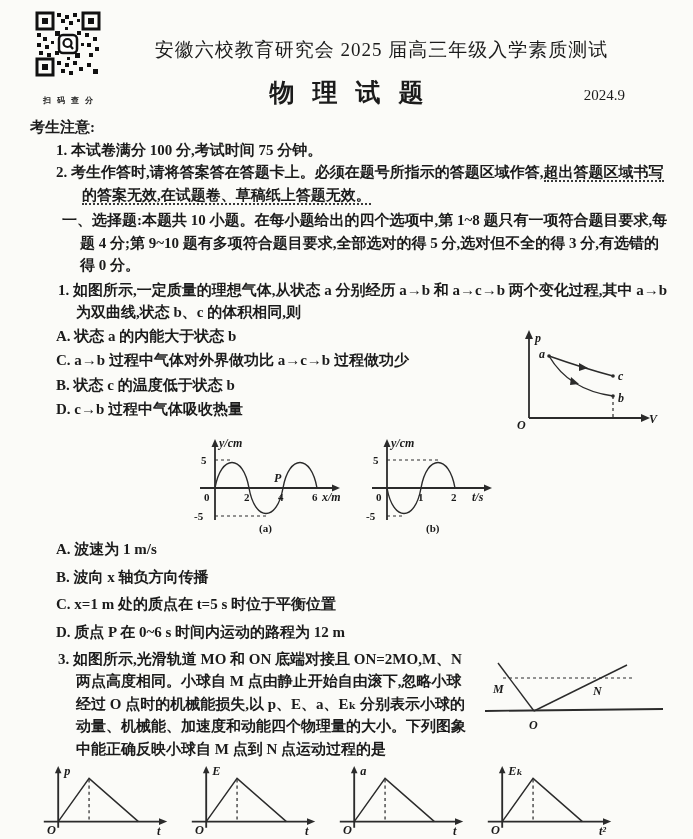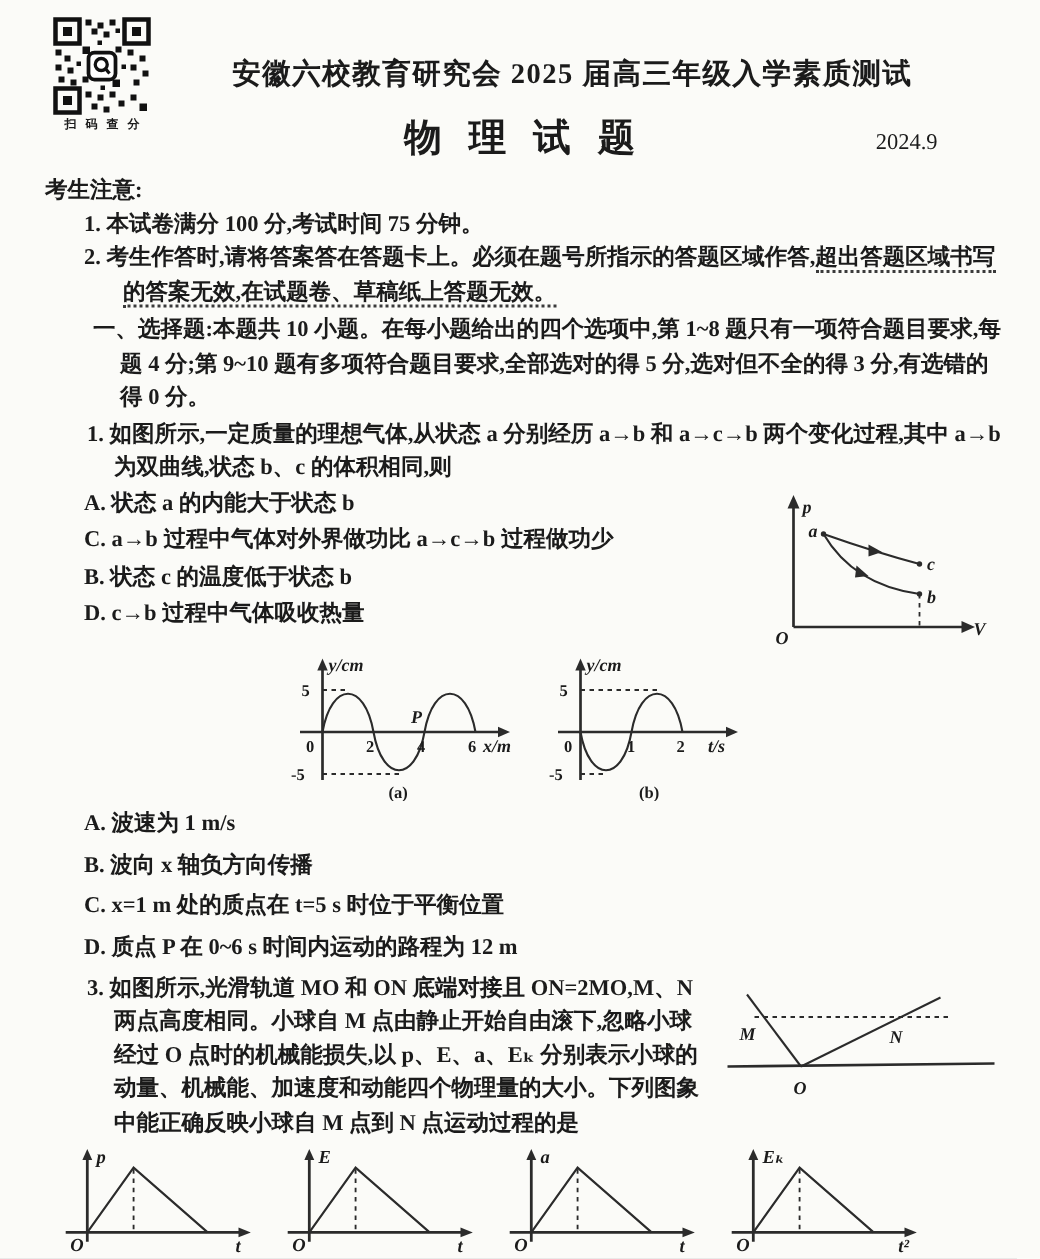--- a/index.html
+++ b/index.html
@@ -7,23 +7,23 @@
   .page {
     position:relative; width:693px; height:839px; margin:0 auto;
     background:#fbfbf8; color:#1b1b1b; overflow:hidden;
     font-family:"Liberation Serif","DejaVu Serif",serif;
     font-size:15px; font-weight:600; line-height:1.5;
   }
   
   .header { position:relative; height:112px; }
   .qr-block { position:absolute; left:35px; top:11px; width:68px; text-align:center; }
   .qr-svg { display:block; width:66px; height:66px; }
-  .qr-caption { font-size:8px; letter-spacing:6px; padding-left:4px; margin-top:0; white-space:nowrap; }
+  .qr-caption { font-size:8px; letter-spacing:6px; padding-left:4px; margin-top:18px; white-space:nowrap; }
   .exam-title { position:absolute; left:110px; right:40px; top:36px; text-align:center;
-    font-size:19px; font-weight:700; letter-spacing:1px; white-space:nowrap; }
+    font-size:19px; font-weight:400; letter-spacing:1px; white-space:nowrap; }
   .subject-title { position:absolute; left:0; right:0; top:74px; text-align:center;
     font-size:25px; font-weight:700; letter-spacing:18px; text-indent:18px; }
   .paper-date { position:absolute; right:68px; top:84px; font-size:15px; font-weight:400; }
   
   .notice { padding:4px 26px 0 30px; }
   .notice-heading { font-weight:700; }
   .notice-item { padding-left:52px; text-indent:-26px; }
   .emph { border-bottom:2px dotted #3a3a3a; }
   
   .section-line { padding:3px 24px 0 30px; font-weight:700; }

